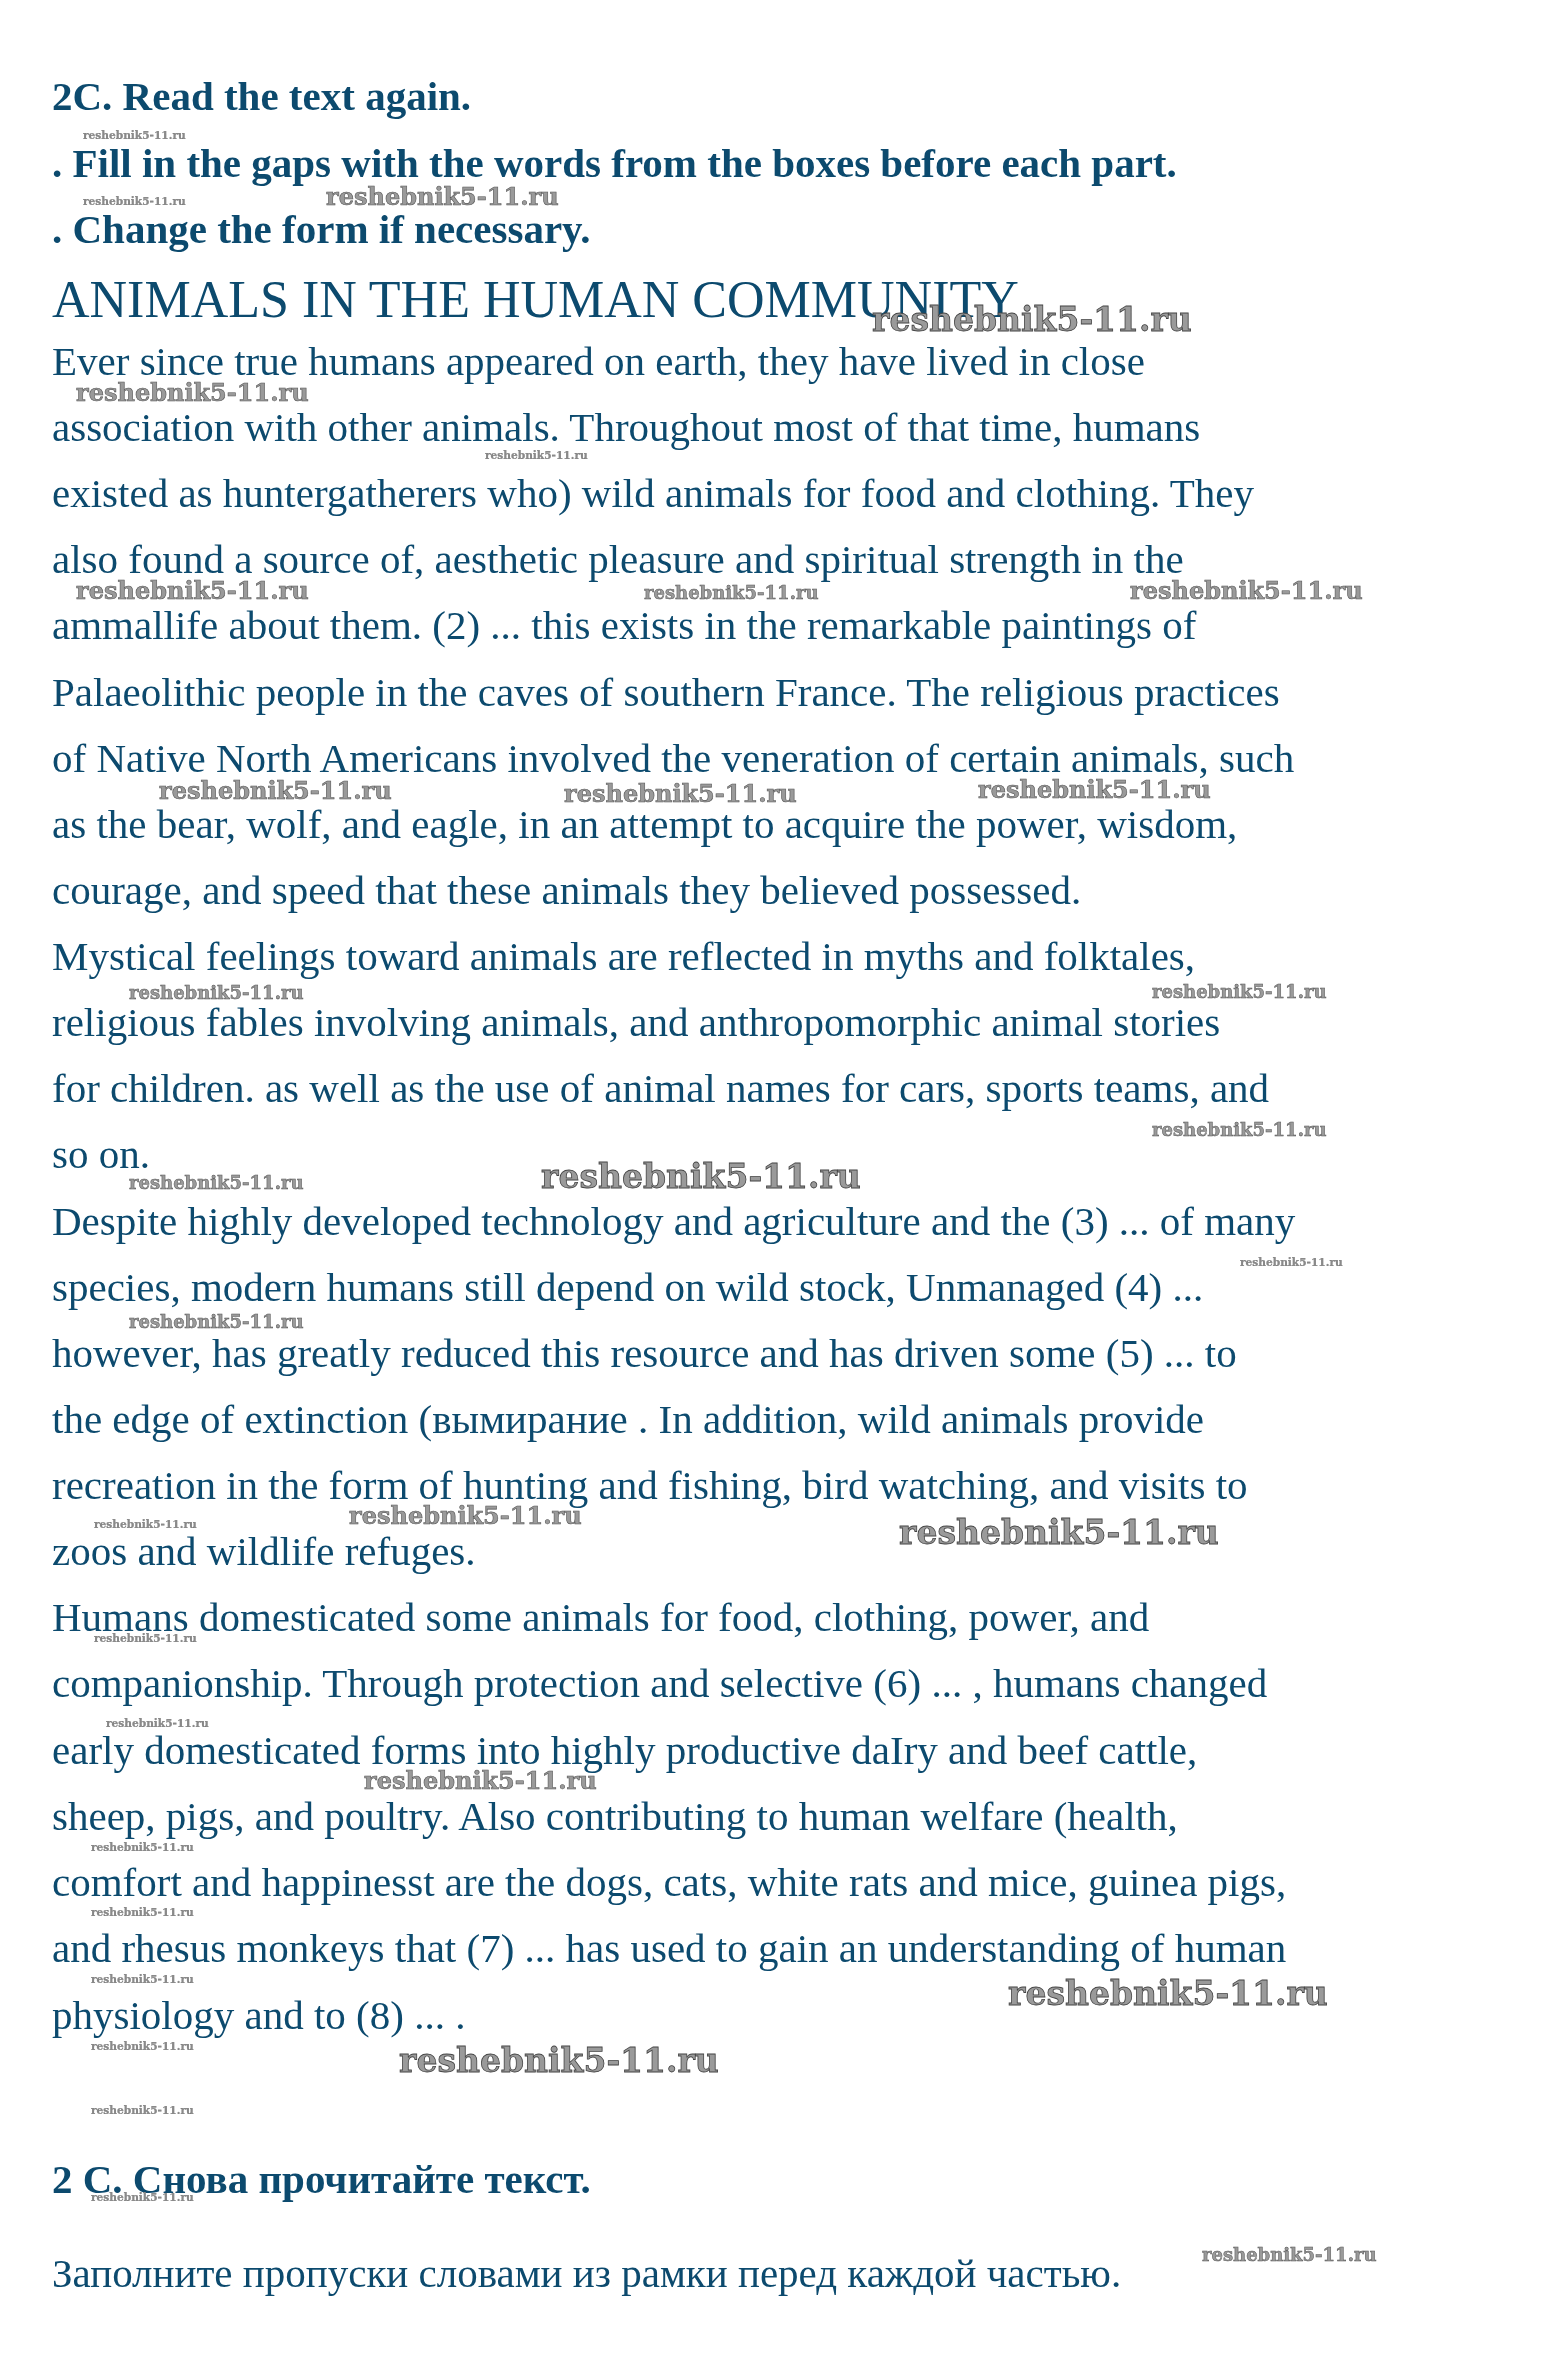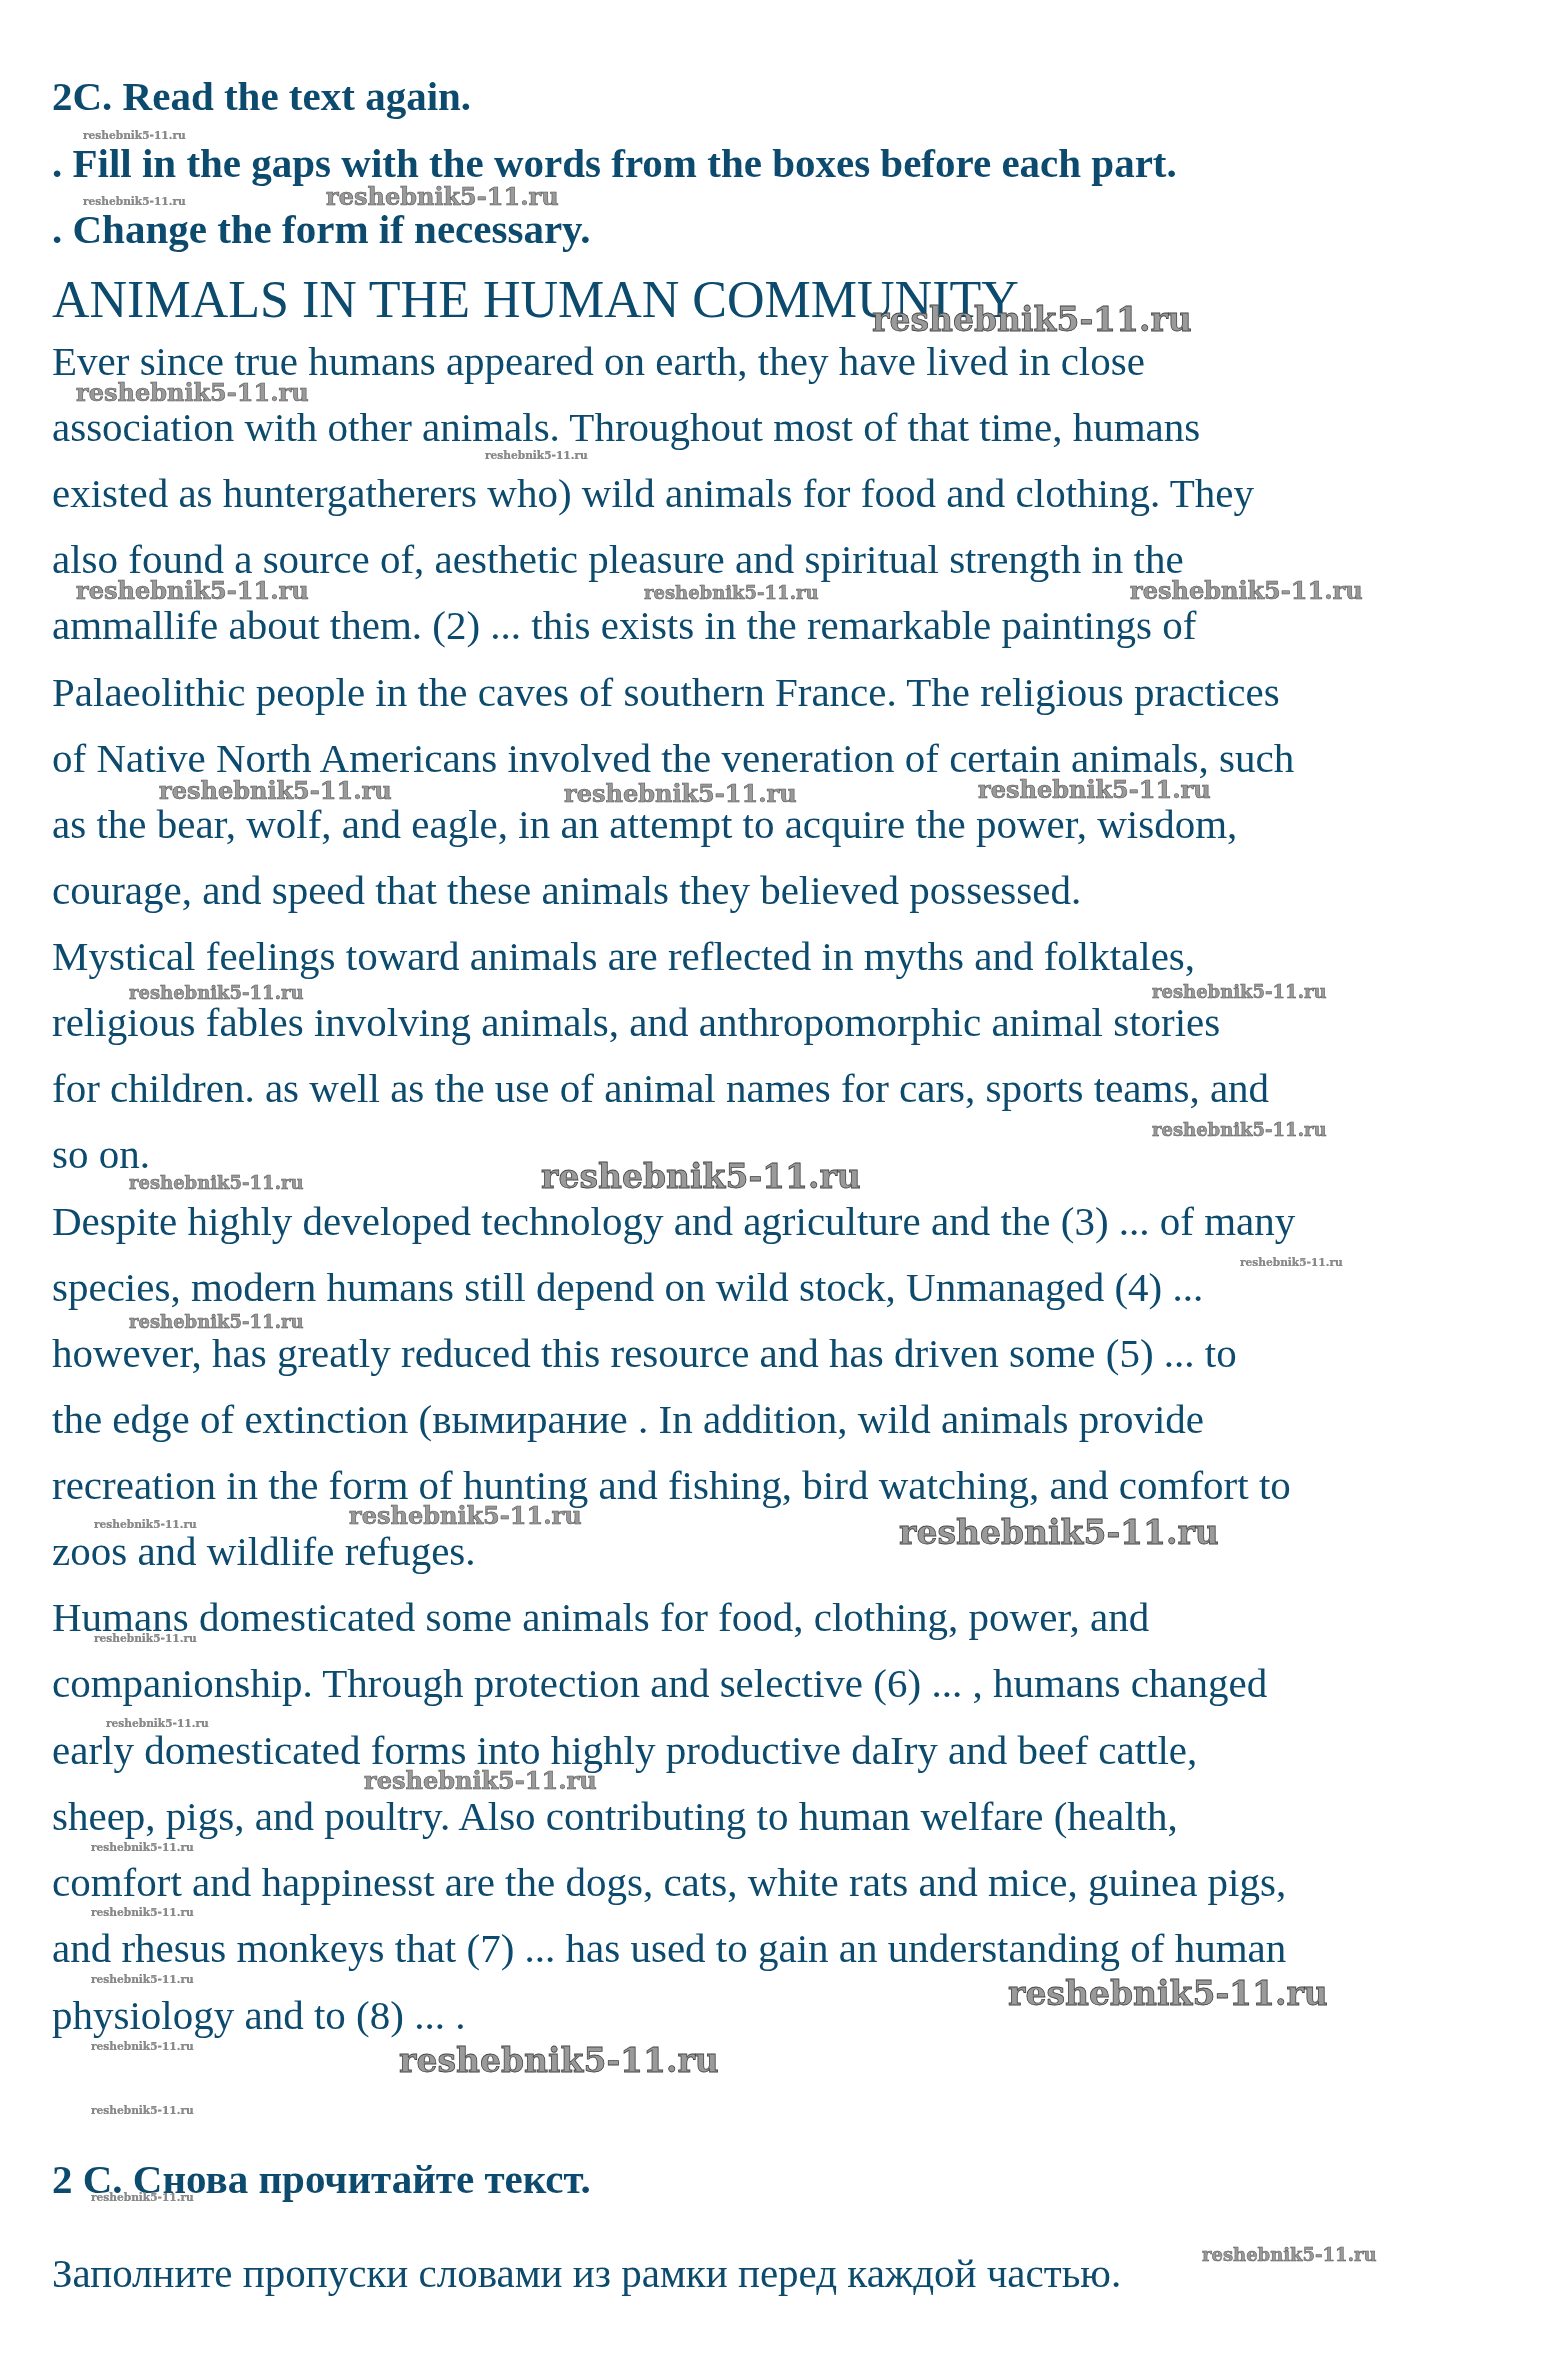--- a/index.html
+++ b/index.html
@@ -47,21 +47,21 @@
   <div class="line" style="top:804px;">as the bear, wolf, and eagle, in an attempt to acquire the power, wisdom,</div>
   <div class="line" style="top:870px;">courage, and speed that these animals they believed possessed.</div>
   <div class="line" style="top:936px;">Mystical feelings toward animals are reflected in myths and folktales,</div>
   <div class="line" style="top:1002px;">religious fables involving animals, and anthropomorphic animal stories</div>
   <div class="line" style="top:1068px;">for children. as well as the use of animal names for cars, sports teams, and</div>
   <div class="line" style="top:1134px;">so on.</div>
   <div class="line" style="top:1201px;">Despite highly developed technology and agriculture and the (3) ... of many</div>
   <div class="line" style="top:1267px;font-family:Liberation Serif, serif;">species, modern humans still depend on wild stock, Unmanaged (4) ...</div>
   <div class="line" style="top:1333px;">however, has greatly reduced this resource and has driven some (5) ... to</div>
   <div class="line" style="top:1399px;">the edge of extinction (вымирание . In addition, wild animals provide</div>
-  <div class="line" style="top:1465px;">recreation in the form of hunting and fishing, bird watching, and comfort to</div>
+  <div class="line" style="top:1465px;">recreation in the form of hunting and fishing, bird watching, and visits to</div>
   <div class="line" style="top:1531px;">zoos and wildlife refuges.</div>
   <div class="line" style="top:1597px;">Humans domesticated some animals for food, clothing, power, and</div>
   <div class="line" style="top:1663px;">companionship. Through protection and selective (6) ... , humans changed</div>
   <div class="line" style="top:1730px;">early domesticated forms into highly productive daIry and beef cattle,</div>
   <div class="line" style="top:1796px;">sheep, pigs, and poultry. Also contributing to human welfare (health,</div>
   <div class="line" style="top:1862px;">comfort and happinesst are the dogs, cats, white rats and mice, guinea pigs,</div>
   <div class="line" style="top:1928px;">and rhesus monkeys that (7) ... has used to gain an understanding of human</div>
   <div class="line" style="top:1995px;">physiology and to (8) ... .</div>
 
   <div class="line heading" style="top:2159px;">2 С. Снова прочитайте текст.</div>

